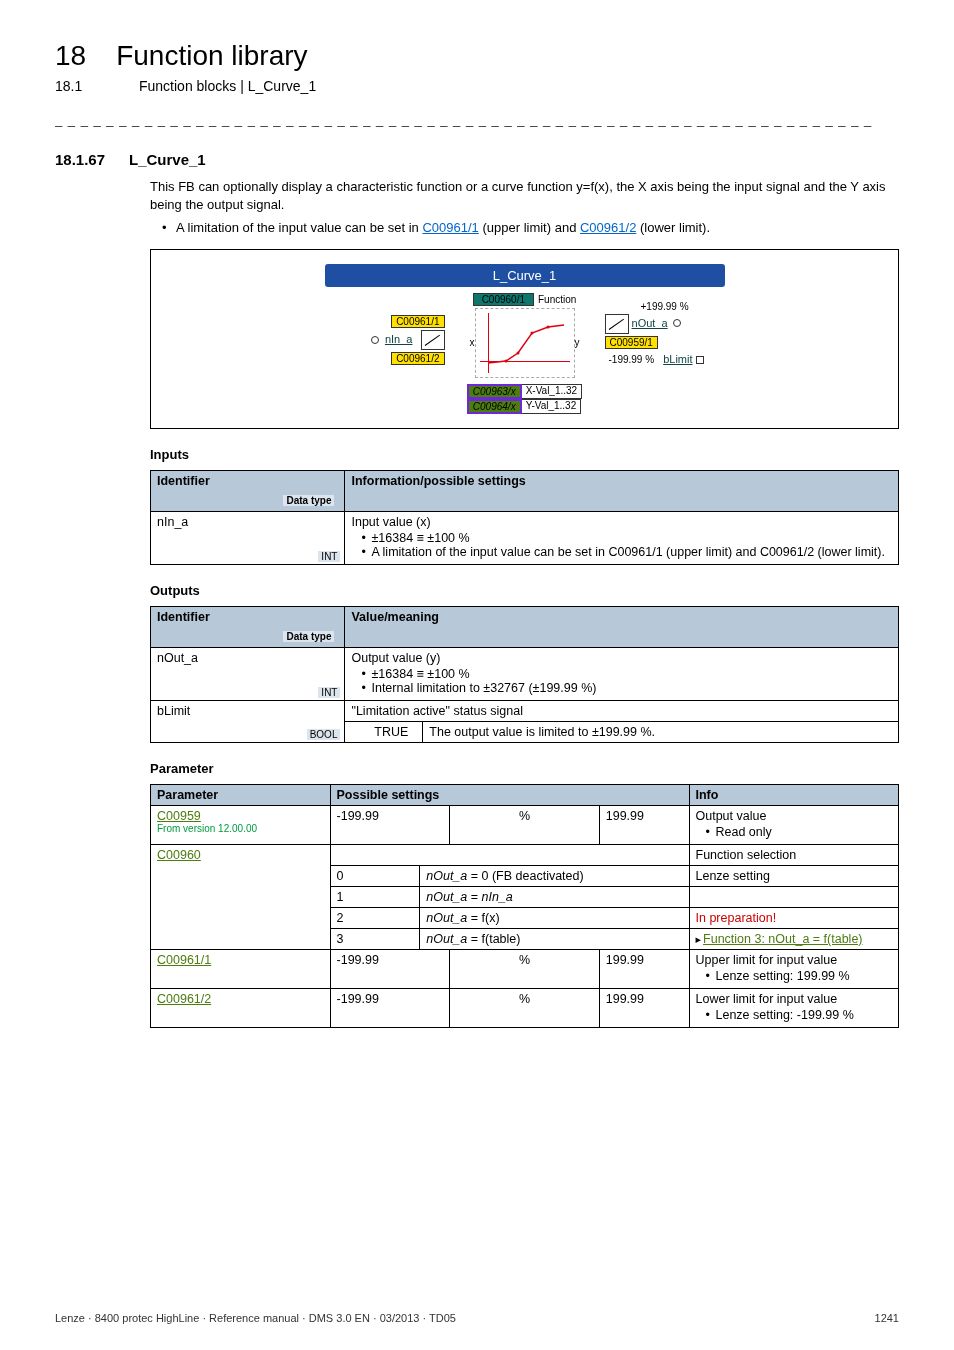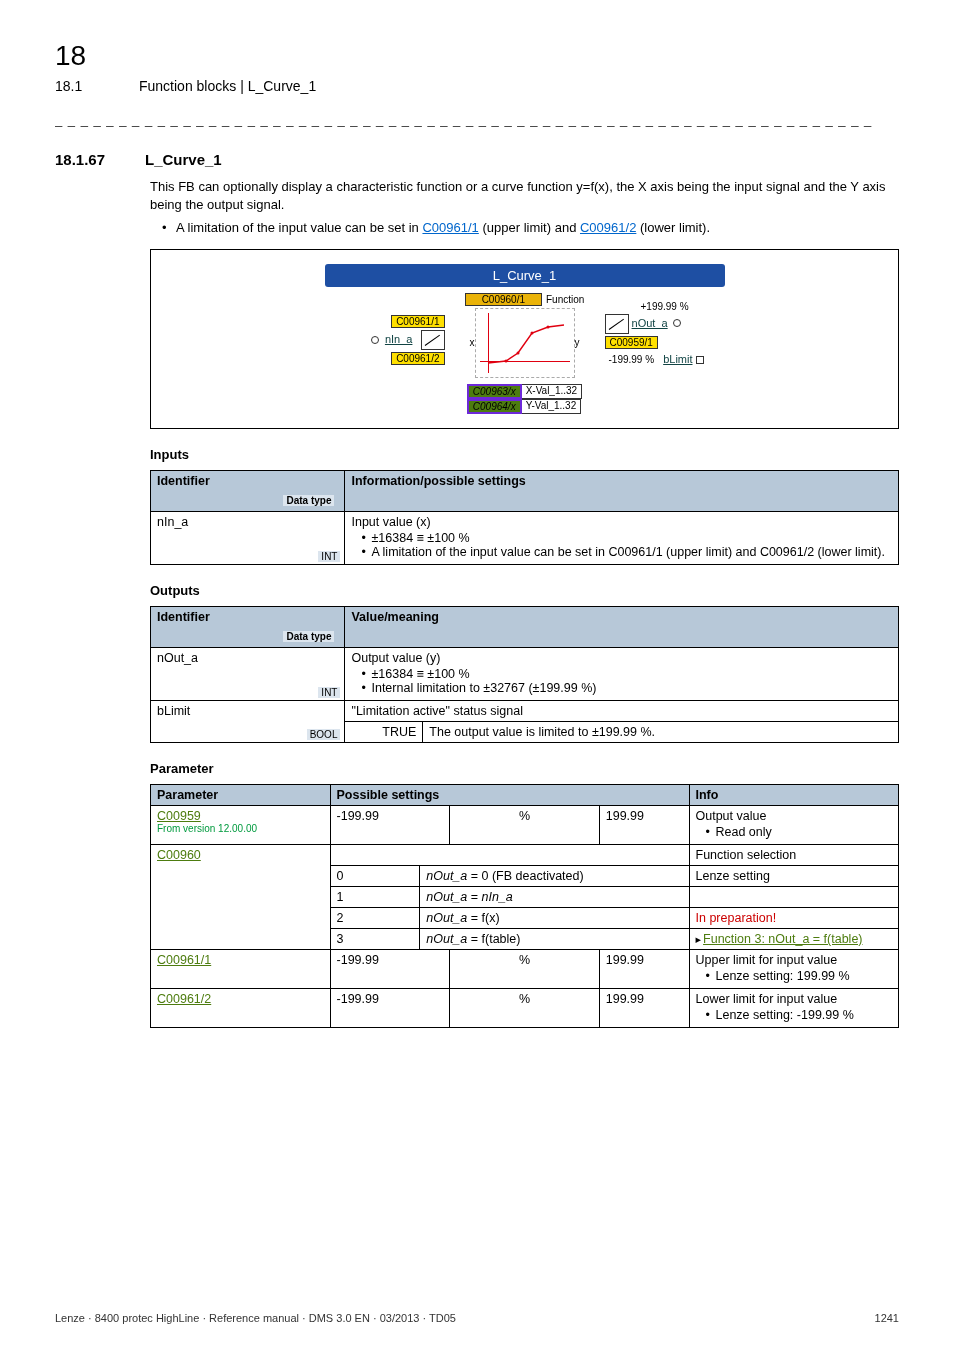--- a/index.html
+++ b/index.html
@@ -12,21 +12,21 @@
     color: #000;
     padding: 40px 55px 30px 55px;
     position: relative;
   }
   .hdr-row { display: flex; align-items: baseline; gap: 30px; }
   .hdr-num { font-size: 28px; font-weight: 400; }
   .hdr-title { font-size: 28px; font-weight: 400; }
   .sub-row { display: flex; gap: 30px; font-size: 14px; margin-top: 6px; }
   .sub-num { width: 54px; }
   .dashes { margin: 18px 0 24px 0; letter-spacing: 1px; color: #222; white-space: nowrap; overflow: hidden; }
-  .sec-row { display: flex; gap: 30px; font-size: 15px; font-weight: bold; margin-bottom: 10px; }
+  .sec-row { display: flex; gap: 14px; font-size: 15px; font-weight: bold; margin-bottom: 10px; }
   .sec-num { width: 60px; }
   .body-indent { margin-left: 95px; }
   .para { margin: 6px 0; line-height: 1.35; }
   ul.bul { list-style: none; padding-left: 14px; margin: 6px 0; }
   ul.bul li { position: relative; padding-left: 12px; margin: 4px 0; line-height: 1.35; }
   ul.bul li::before { content: "•"; position: absolute; left: -2px; }
   .italic { font-style: italic; }
   .link { color: #0066cc; text-decoration: underline; }
   .subhead { font-weight: bold; margin: 18px 0 8px 0; font-size: 13px; }
 
@@ -37,21 +37,21 @@
   .diag-body { display: flex; align-items: flex-start; margin-top: 6px; }
   .diag-left { width: 120px; font-size: 11px; text-align: right; padding-top: 22px; }
   .diag-left .in-lbl { color: #144; text-decoration: underline; margin-right: 2px; }
   .diag-left .lim-top { display:inline-block; background:#ffe000; border:1px solid #333; padding:0 4px; font-size:10px; margin-bottom:2px;}
   .diag-left .lim-bot { display:inline-block; background:#ffe000; border:1px solid #333; padding:0 4px; font-size:10px; margin-top:2px;}
   .diag-left .circ { display:inline-block; width:8px; height:8px; border:1px solid #333; border-radius:50%; vertical-align:middle; margin-right:3px;}
   .diag-left .lim-icon { display:inline-block; width:24px; height:20px; border:1px solid #333; vertical-align:middle; margin-left:3px; position:relative;}
   .diag-left .lim-icon::after{content:"";position:absolute;left:3px;top:14px;width:18px;height:1px;background:#000;transform:rotate(-35deg);transform-origin:left;}
   .diag-mid { flex:1; display:flex; flex-direction:column; align-items:center; }
   .func-row { display:flex; align-items:center; gap:4px; margin-bottom:2px;}
-  .func-chip { background:#eab308; border:1px solid #333; padding:0 16px; font-size:10px;}
+  .func-chip { background:#0f766e; border:1px solid #333; padding:0 8px; font-size:10px;}
   .func-lbl { font-size:10px; }
   .plot { width:100px; height:70px; border:1px dashed #aaa; position:relative; background:#fff; }
   .plot .ax-y { position:absolute; left:12px; top:4px; bottom:4px; width:1px; background:#e00010;}
   .plot .ax-x { position:absolute; left:4px; right:4px; top:52px; height:1px; background:#e00010;}
   .plot .curve { position:absolute; left:10px; top:10px; width:80px; height:50px; }
   .plot .curve svg { width:100%; height:100%; }
   .plot .x-lbl { position:absolute; left:-6px; top:28px; font-size:10px;}
   .plot .y-lbl { position:absolute; right:-6px; top:28px; font-size:10px;}
   .xychips { margin-top:6px; }
   .xychips .chip-row{ display:flex; font-size:10px; }
@@ -92,20 +92,21 @@
   .num-r { text-align:right; }
   .tri { color:#000; font-size:11px; display:inline-block; margin-right:2px;}
 
   .footer { position:absolute; bottom:26px; left:55px; right:55px; display:flex; justify-content:space-between; font-size:11px; color:#333;}
 </style>
 </head>
 <body>
 
 <div class="hdr-row">
   <div class="hdr-num">18</div>
+  <div class="hdr-title">Function library</div>
 </div>
 <div class="sub-row">
   <div class="sub-num">18.1</div>
   <div>Function blocks | L_Curve_1</div>
 </div>
 
 <div class="dashes">_ _ _ _ _ _ _ _ _ _ _ _ _ _ _ _ _ _ _ _ _ _ _ _ _ _ _ _ _ _ _ _ _ _ _ _ _ _ _ _ _ _ _ _ _ _ _ _ _ _ _ _ _ _ _ _ _ _ _ _ _ _ _ _</div>
 
 <div class="sec-row">
   <div class="sec-num">18.1.67</div>
@@ -244,21 +245,21 @@
           <span>bLimit</span>
           <span class="typ">BOOL</span>
         </td>
         <td>"Limitation active" status signal</td>
       </tr>
       <tr class="inner-row">
         <td style="padding:0;">
           <table style="border-collapse:collapse;width:100%;">
             <tbody>
                 <tr>
-              <td style="width:14%;text-align:right;border:none;border-right:1px solid #000;padding:3px 6px;">TRUE</td>
+              <td style="width:14%;text-align:right;border:none;border-right:1px solid #000;padding:3px 14px;">TRUE</td>
               <td style="border:none;padding:3px 6px;">The output value is limited to ±199.99 %.</td>
             </tr>
           </tbody>
             </table>
         </td>
       </tr>
     </tbody>
   </table>
 
   <div class="subhead">Parameter</div>

